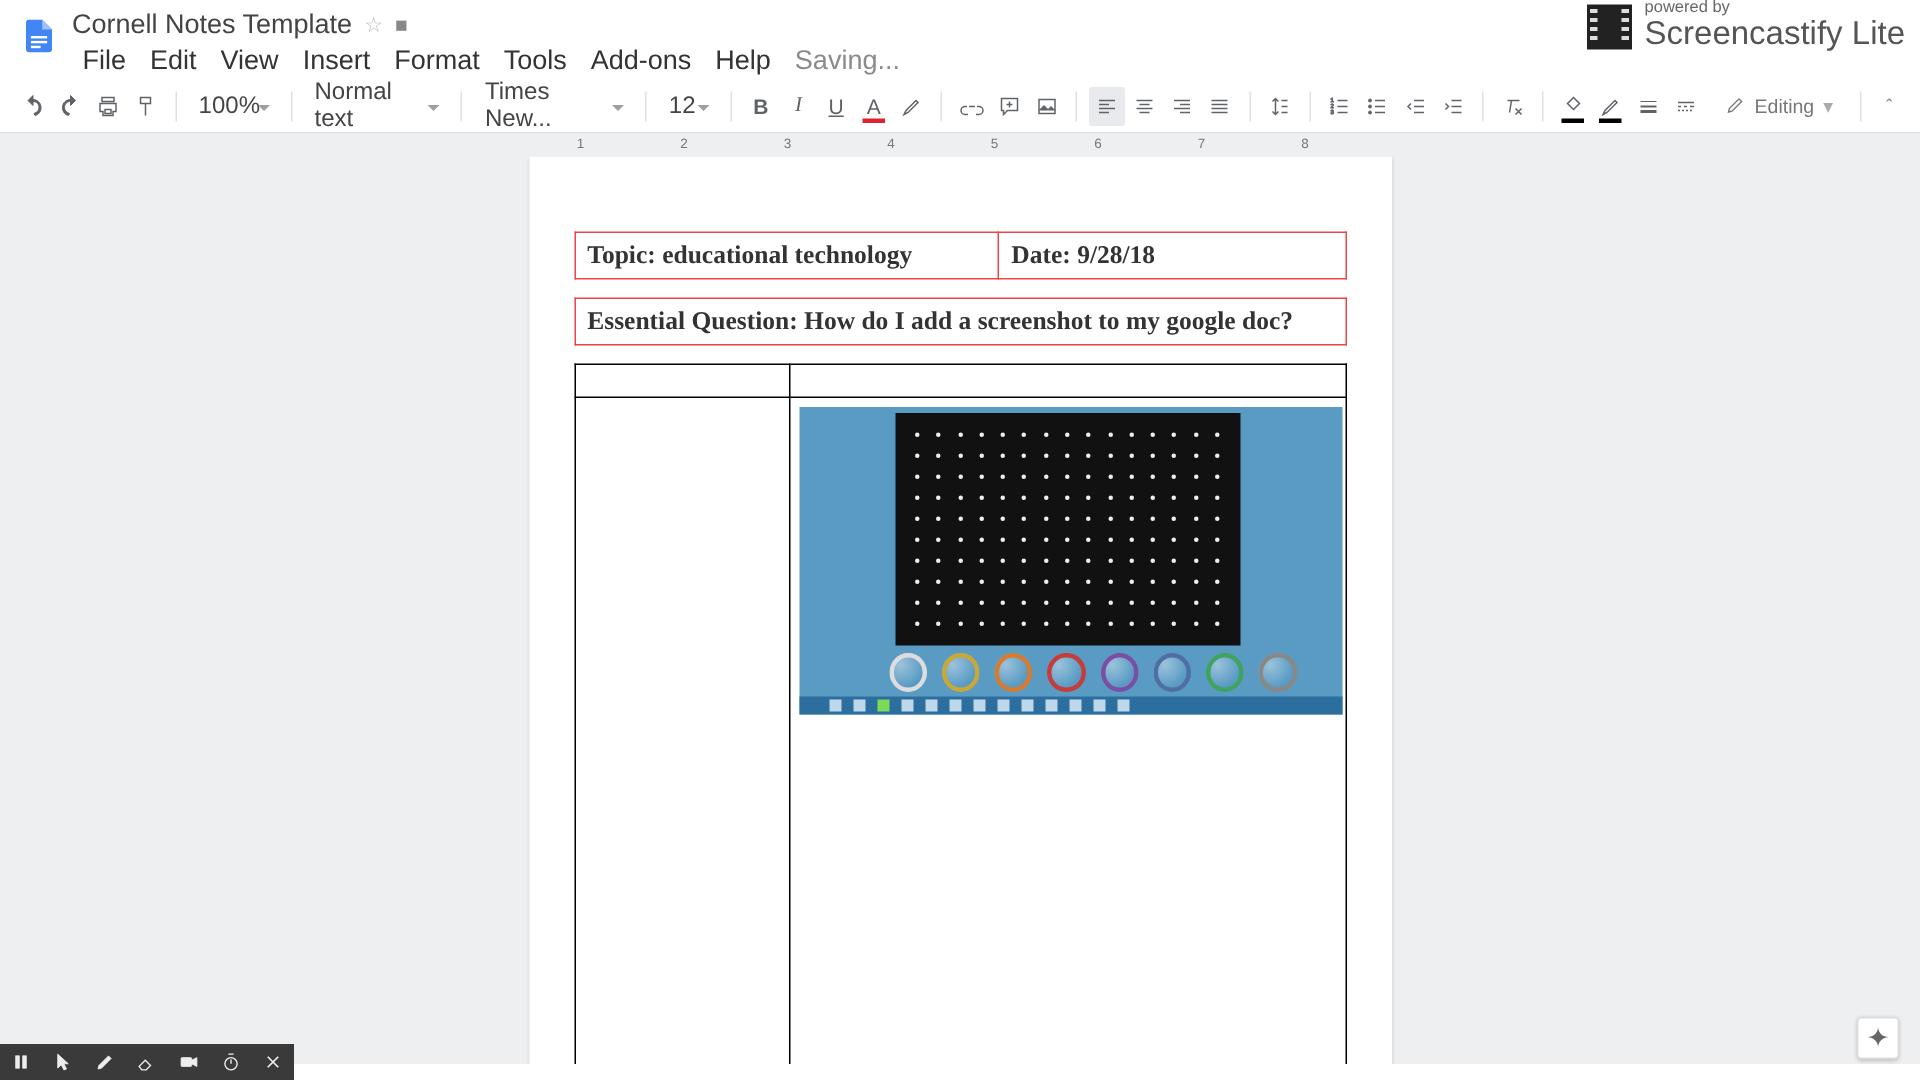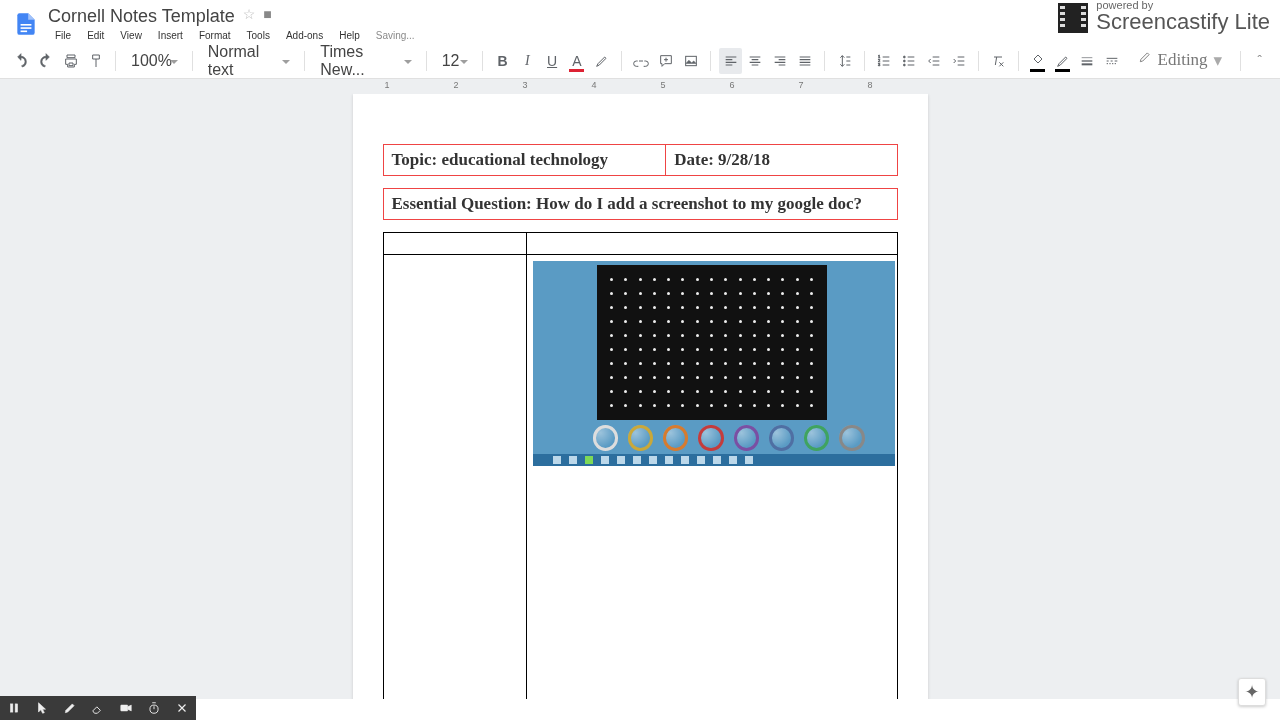--- a/index.html
+++ b/index.html
@@ -3,38 +3,38 @@
 <meta charset="utf-8">
 <style>
   * { box-sizing: border-box; margin: 0; padding: 0; }
   body { font-family: Arial, sans-serif; font-size: 13px; background: #fff; color: #333; overflow: hidden; width: 1280px; height: 720px; position: relative; }
 
   
   .title-area { display: flex; align-items: flex-start; padding: 6px 8px 0 8px; }
   .docs-logo { width: 36px; height: 36px; display: flex; align-items: center; justify-content: center; cursor: pointer; }
   .docs-logo svg { width: 26px; height: 26px; }
   .title-col { display: flex; flex-direction: column; margin-left: 4px; }
-  .title-row { display: flex; align-items: flex-start; gap: 8px; height: 20px; }
+  .title-row { display: flex; align-items: center; gap: 8px; height: 20px; }
   .doc-title { font-size: 18px; color: #444; outline: none; }
   .star-icon { color: #bbb; font-size: 14px; cursor: pointer; }
   .folder-icon { color: #888; font-size: 14px; cursor: pointer; }
-  .menubar { display: flex; gap: 2px; margin-top: 2px; font-size: 10px; color: #333; }
+  .menubar { display: flex; gap: 2px; margin-top: 2px; font-size: 18px; color: #333; }
   .menubar .m { padding: 2px 7px; cursor: pointer; }
   .saving { color: #8a8a8a; padding: 2px 7px; }
 
   
   .toolbar { display: flex; align-items: center; height: 36px; padding: 0 10px; border-bottom: 1px solid #e0e0e0; gap: 2px; color: #5f6368; }
   .tbtn { width: 26px; height: 26px; display: inline-flex; align-items: center; justify-content: center; border-radius: 2px; cursor: pointer; }
   .tbtn.active { background: #e8eaed; }
   .tbtn svg { width: 16px; height: 16px; fill: #5f6368; stroke: #5f6368; }
   .tsep { width: 1px; height: 20px; background: #e0e0e0; margin: 0 6px; }
   .tsel { display: inline-flex; align-items: center; height: 24px; border: 1px solid transparent; padding: 0 16px 0 6px; font-size: 16px; position: relative; cursor: pointer; min-width: 40px; color:#444;}
   .tsel::after { content: ""; position: absolute; right: 5px; top: 10px; border: 4px solid transparent; border-top-color: #9e9e9e; }
   .spacer { flex: 1; }
-  .editing { display: inline-flex; align-items: flex-start; gap: 6px; font-size: 17px; color: #777; padding: 0 10px; cursor: pointer; font-family: Liberation Serif, serif;}
+  .editing { display: inline-flex; align-items: flex-start; gap: 6px; font-size: 13px; color: #777; padding: 0 10px; cursor: pointer;}
   .underline-bar { position: relative;}
   .underline-bar::after{content:"";position:absolute;left:4px;right:4px;bottom:2px;height:3px;}
   .underline-red::after{background:#d23;}
   .underline-black::after{background:#000;}
 
   
   .workspace { background: #edeff1; height: 620px; overflow: auto; position: relative; }
   .ruler { height: 15px; background: #edeff1; position: relative; margin: 0 auto; width: 575px; font-size: 9px; color: #777;}
   .ruler .ticks{position:absolute;left:0;right:0;top:0;height:15px;}
   .ruler .num{position:absolute;top:1px;transform:translateX(-50%);}

